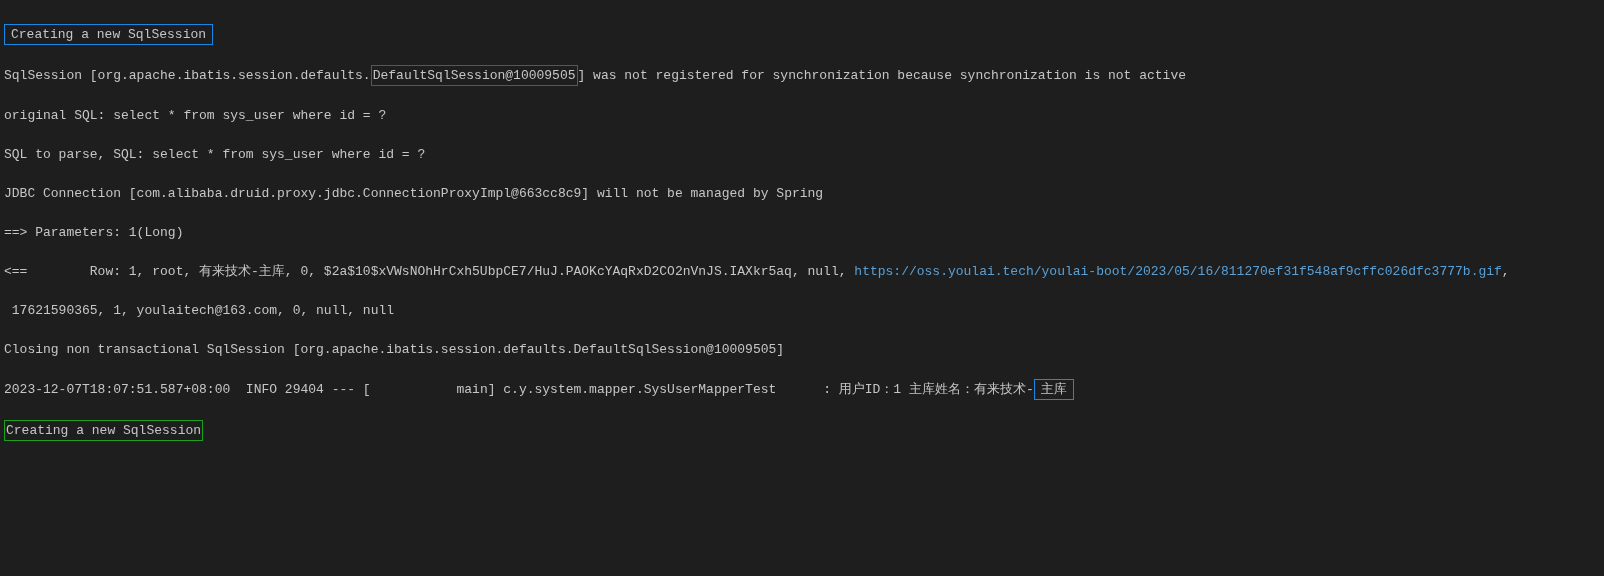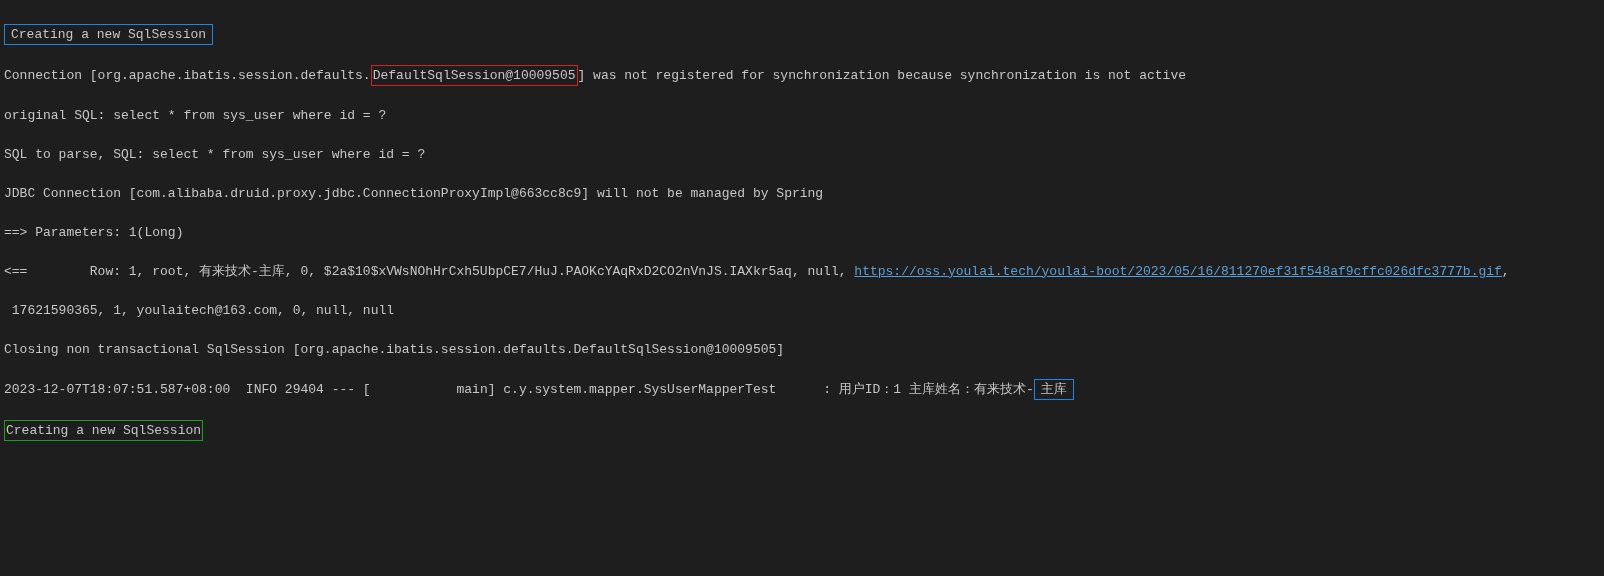--- a/index.html
+++ b/index.html
@@ -1,29 +1,29 @@
 <!DOCTYPE html>
 <html><head>
 <meta charset="utf-8">
 <style>
   html,body{margin:0;padding:0;background:#1e1e1e;color:#c6c6c6;font-family:Consolas,"Courier New",monospace;font-size:13px;line-height:19.5px}
   .log{white-space:pre;padding:4px 4px 30px 4px}
   .log span{white-space:pre}
-  a.link{color:#5aa0d6;text-decoration:underline}
+  a.link{color:#5aa0d6;}
   .box-blue{border:1.5px solid #1b87e5;padding:0 6px;display:inline-block}
   .box-green{border:1.5px solid #1aa01a;padding:0 1px;display:inline-block}
   .box-red{border:1.5px solid #d02323;padding:0 1px;display:inline-block}
   .row{display:block}
 </style>
 </head>
 <body>
 
 <div class="log">
 <span class="row"><span class="box-blue">Creating a new SqlSession</span></span>
-<span class="row"><span>Connection [org.apache.ibatis.session.defaults.</span><span class="box-red">DefaultSqlSession@10009505</span><span>] was not registered for synchronization because synchronization is not active</span></span>
+<span class="row"><span>SqlSession [org.apache.ibatis.session.defaults.</span><span class="box-red">DefaultSqlSession@10009505</span><span>] was not registered for synchronization because synchronization is not active</span></span>
 <span class="row">original SQL: select * from sys_user where id = ?</span>
 <span class="row">SQL to parse, SQL: select * from sys_user where id = ?</span>
 <span class="row">JDBC Connection [com.alibaba.druid.proxy.jdbc.ConnectionProxyImpl@663cc8c9] will not be managed by Spring</span>
 <span class="row">==&gt; Parameters: 1(Long)</span>
 <span class="row"><span>&lt;==        Row: 1, root, 有来技术-主库, 0, $2a$10$xVWsNOhHrCxh5UbpCE7/HuJ.PAOKcYAqRxD2CO2nVnJS.IAXkr5aq, null, </span><a class="link">https://oss.youlai.tech/youlai-boot/2023/05/16/811270ef31f548af9cffc026dfc3777b.gif</a><span>,</span></span>
 <span class="row"> 17621590365, 1, youlaitech@163.com, 0, null, null</span>
 <span class="row">Closing non transactional SqlSession [org.apache.ibatis.session.defaults.DefaultSqlSession@10009505]</span>
 <span class="row"><span>2023-12-07T18:07:51.587+08:00  INFO 29404 --- [           main] c.y.system.mapper.SysUserMapperTest      : 用户ID：1 主库姓名：有来技术-</span><span class="box-blue">主库</span></span>
 <span class="row"><span class="box-green">Creating a new SqlSession</span></span>
 

